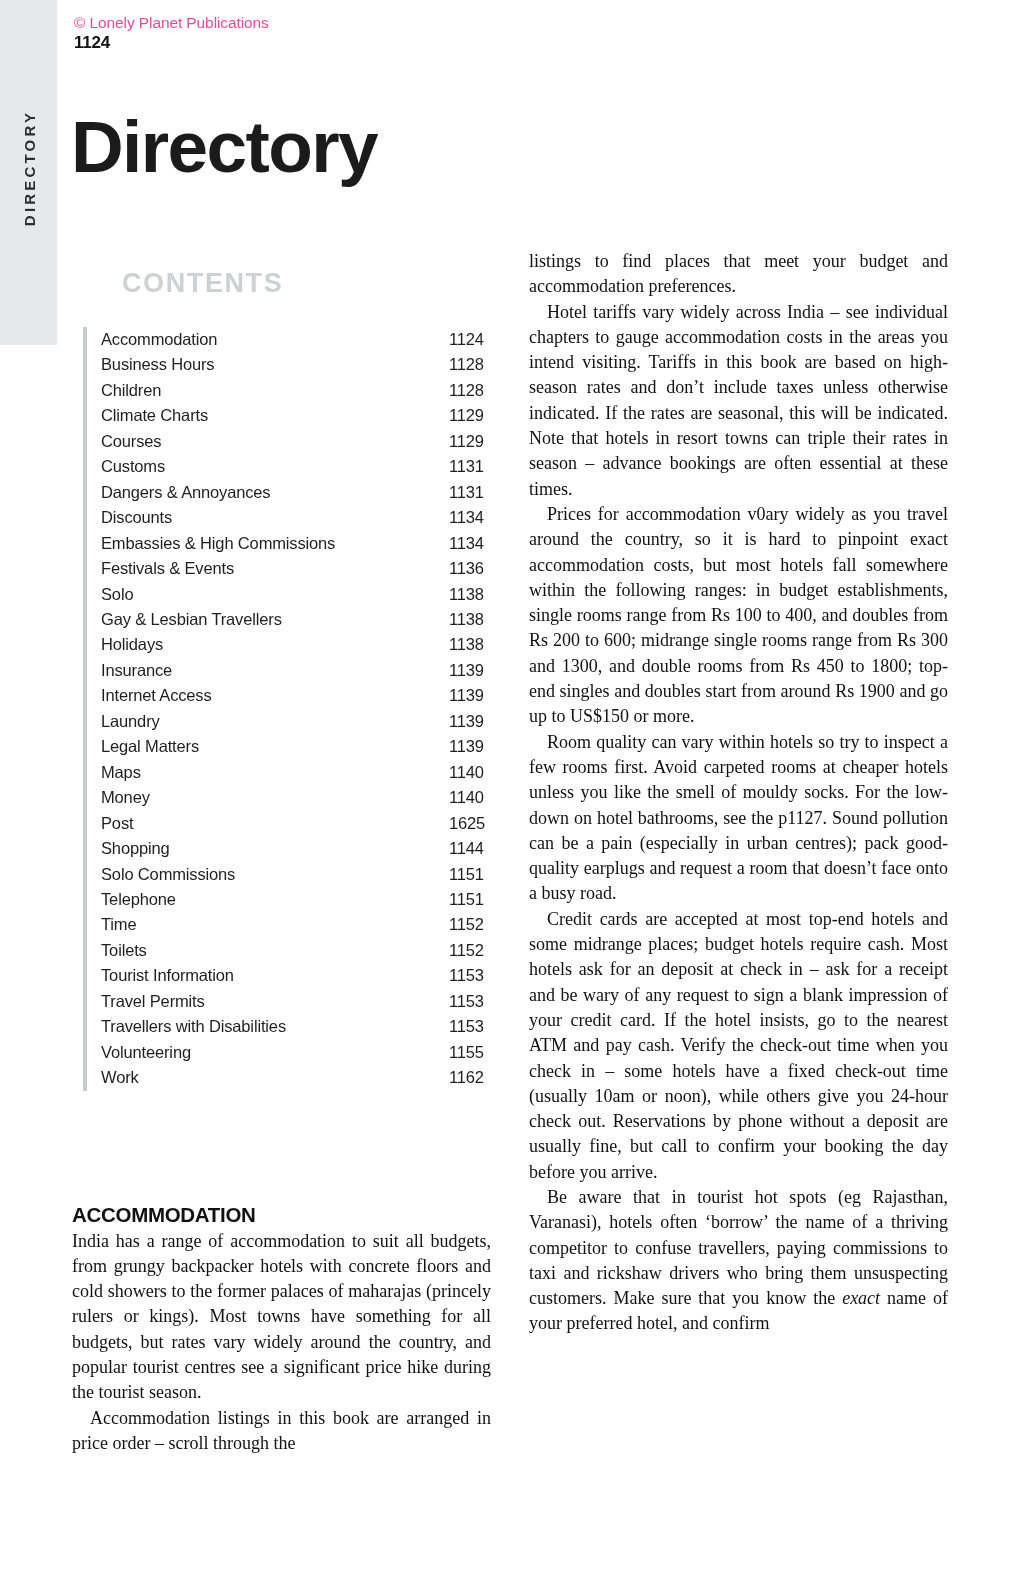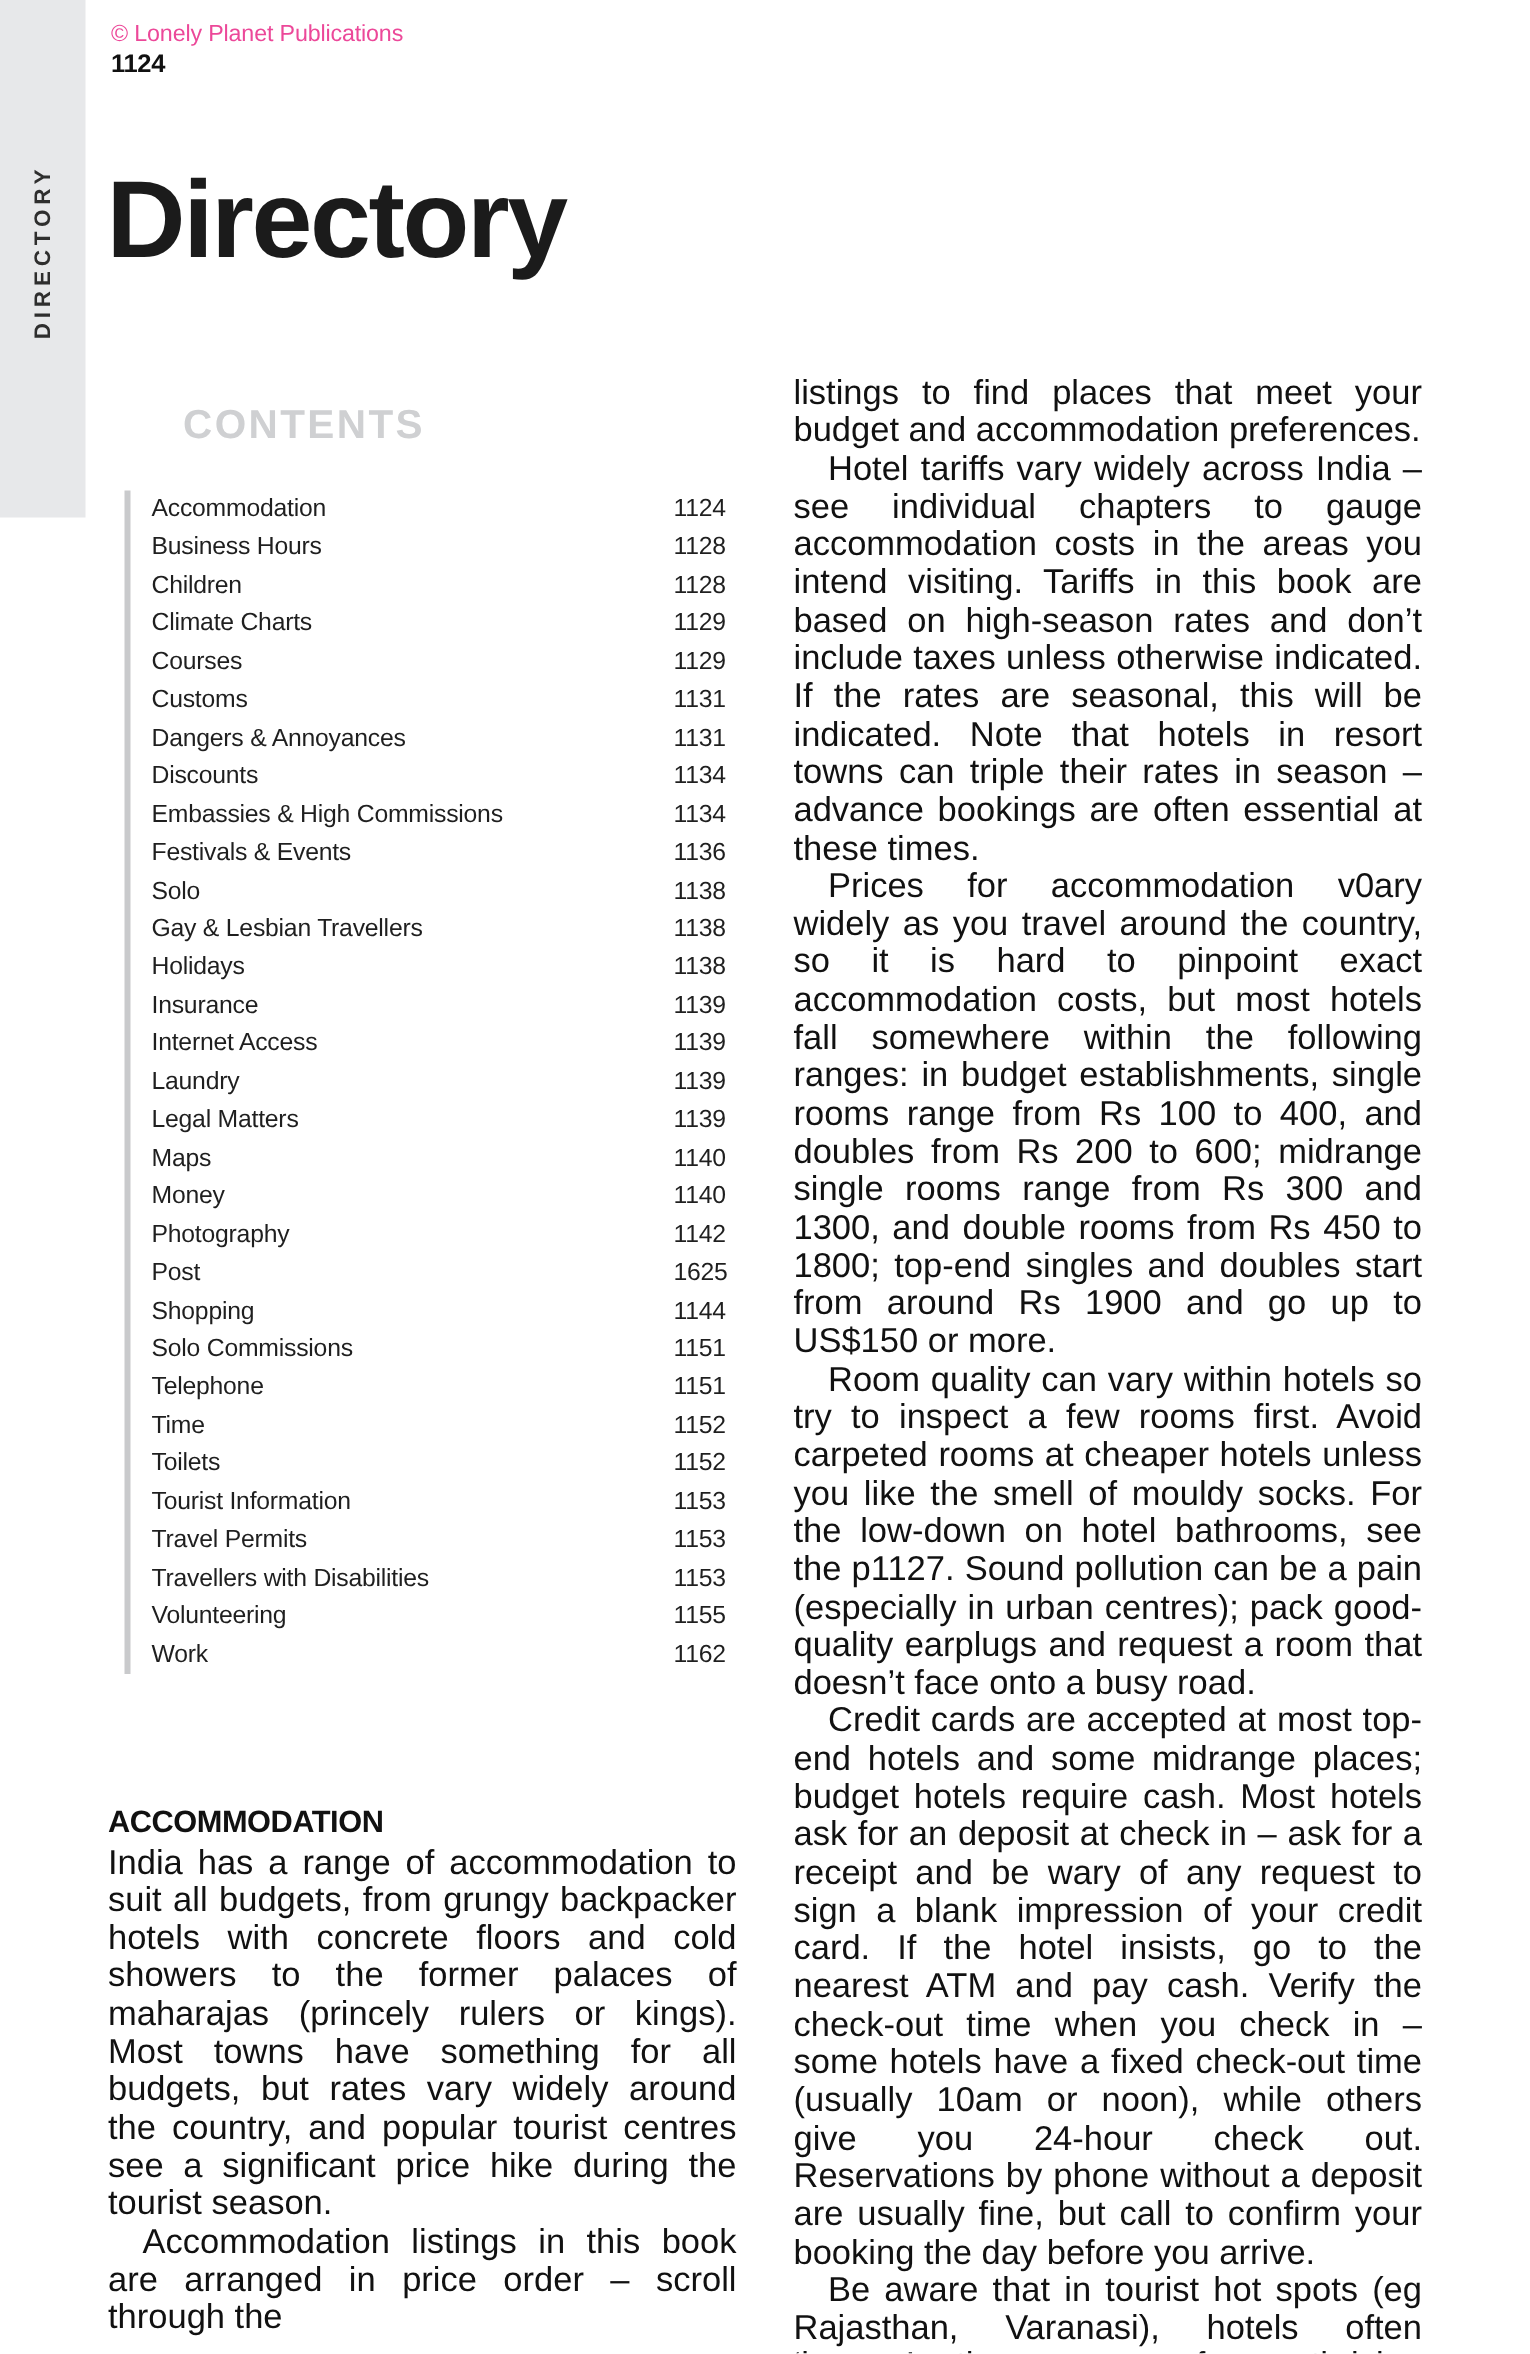--- a/index.html
+++ b/index.html
@@ -140,22 +140,22 @@
     font-size: 20.5px;
     letter-spacing: -0.3px;
     color: #111111;
     margin: 0 0 2px 0;
     line-height: 1.15;
   }
   p.body {
     margin: 0;
     text-align: justify;
     text-justify: inter-word;
-    font-family: Liberation Sans, sans-serif;
-    font-size: 23px;
+    font-family: Liberation Serif, serif;
+    font-size: 18px;
     line-height: 25.3px;
     color: #111111;
     hyphens: none;
   }
   p.body + p.body {
     text-indent: 1.0em;
   }
   p.body.noindent {
     text-indent: 0;
   }
@@ -267,25 +267,20 @@
       </div>
       <div class="toc-row">
         <span class="toc-label">Maps</span>
         <span class="toc-spacer"></span>
         <span class="toc-page">1140</span>
       </div>
       <div class="toc-row">
         <span class="toc-label">Money</span>
         <span class="toc-spacer"></span>
         <span class="toc-page">1140</span>
-      </div>
-      <div class="toc-row">
-        <span class="toc-label">Photography</span>
-        <span class="toc-spacer"></span>
-        <span class="toc-page">1142</span>
       </div>
       <div class="toc-row">
         <span class="toc-label">Post</span>
         <span class="toc-spacer"></span>
         <span class="toc-page">1625</span>
       </div>
       <div class="toc-row">
         <span class="toc-label">Shopping</span>
         <span class="toc-spacer"></span>
         <span class="toc-page">1144</span>

